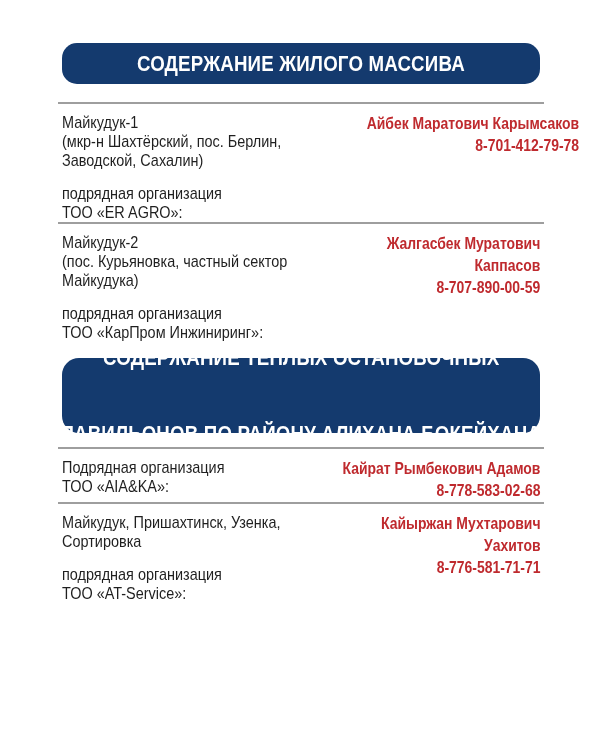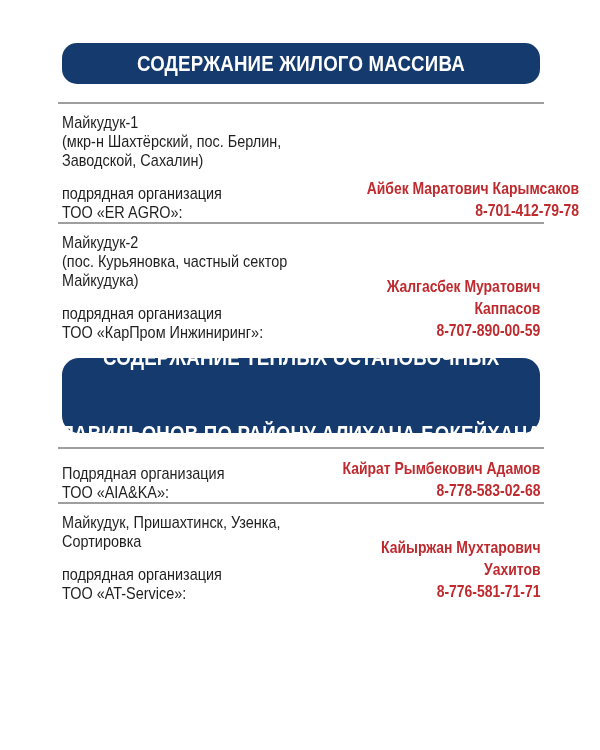--- a/index.html
+++ b/index.html
@@ -44,21 +44,21 @@
   .divider {
     height:2px;
     background:#9e9e9e;
     margin:0 -4px 9px -4px;
   }
 
   
   .entry {
     display:flex;
     justify-content:space-between;
-    align-items:flex-end;
+    align-items:flex-start;
   }
   .left  { transform:scaleX(0.85); transform-origin:left top; }
   .right { transform:scaleX(0.82); transform-origin:right top; text-align:right; }
   .body-line {
     font-size:17px;
     line-height:19px;
     color:#1f1f1f;
     white-space:nowrap;
   }
   .org { margin-top:14px; }

